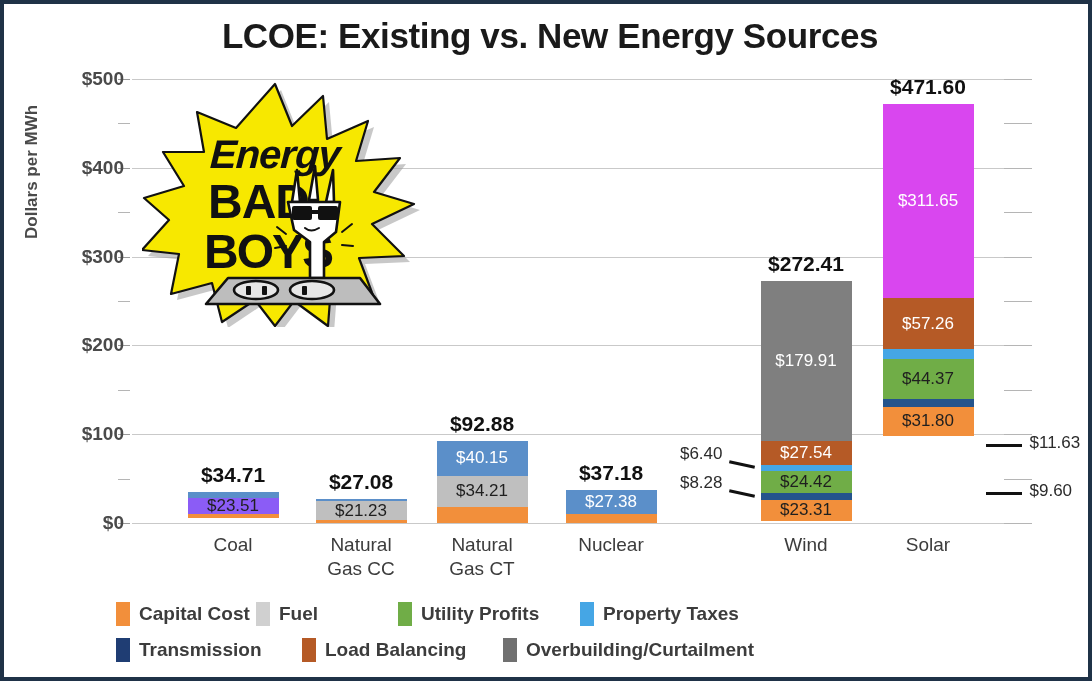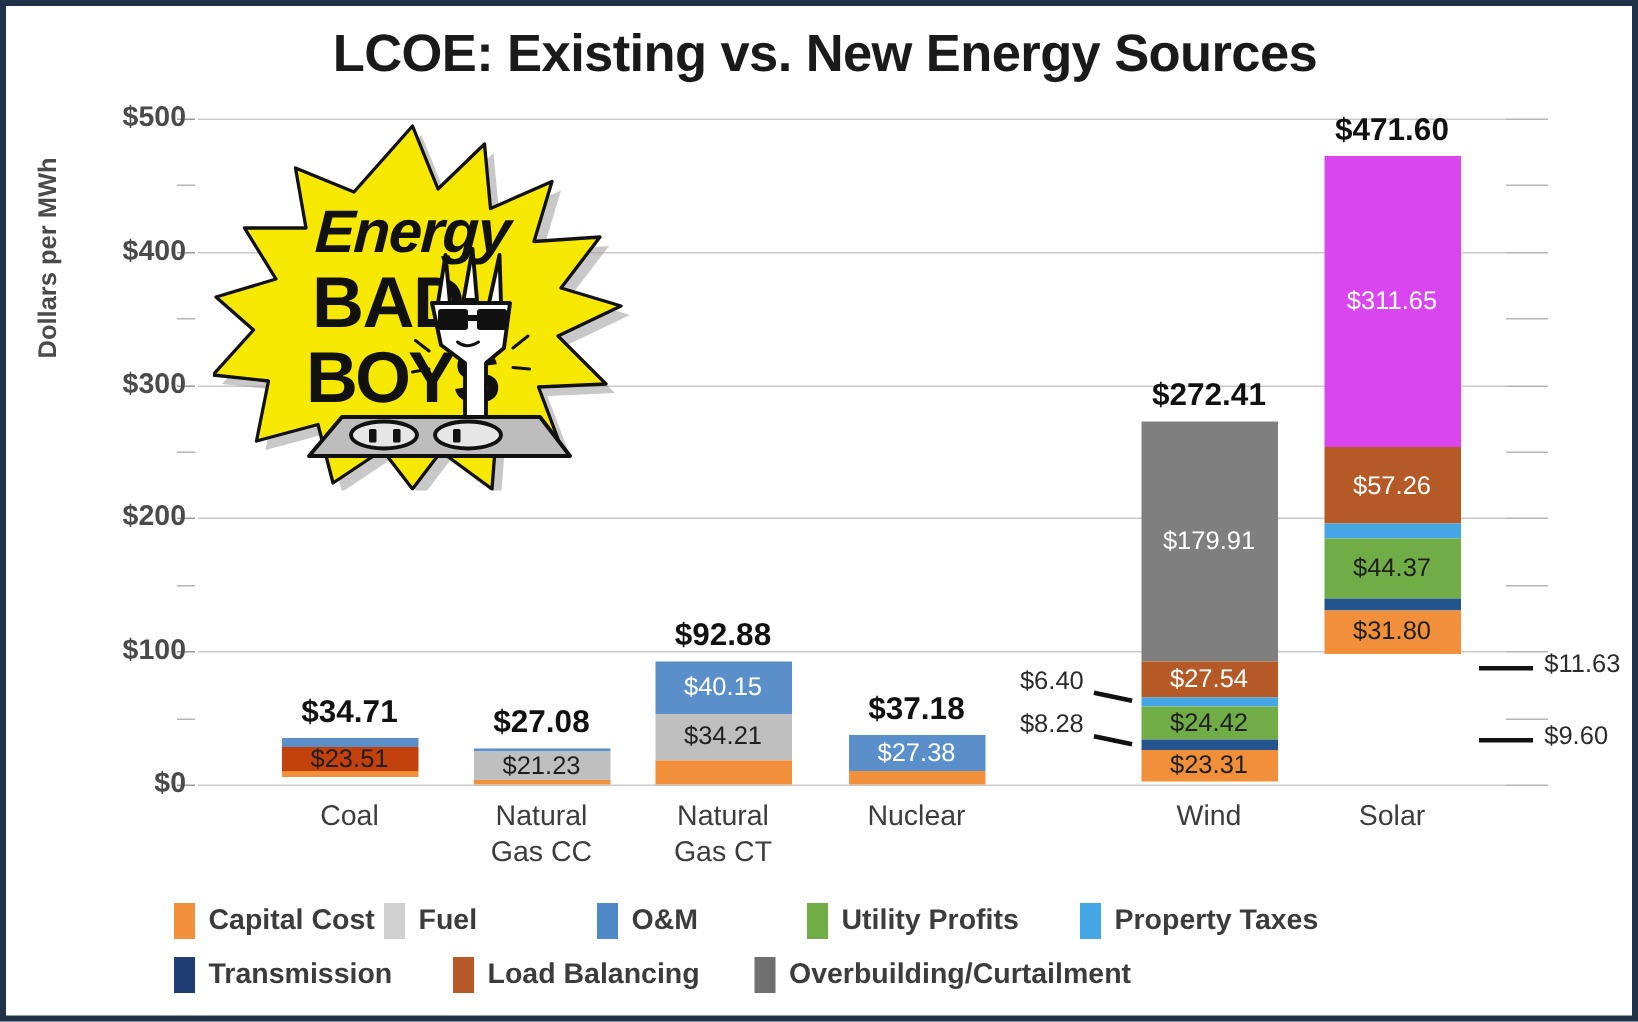--- a/index.html
+++ b/index.html
@@ -157,21 +157,21 @@
       <div class="tick-minor-left" style="top: 310.8px;"></div>
       <div class="tick-right" style="top: 310.8px;"></div>
       <div class="tick-minor-left" style="top: 222px;"></div>
       <div class="tick-right" style="top: 222px;"></div>
       <div class="tick-minor-left" style="top: 133.2px;"></div>
       <div class="tick-right" style="top: 133.2px;"></div>
       <div class="tick-minor-left" style="top: 44.4px;"></div>
       <div class="tick-right" style="top: 44.4px;"></div>
       <div class="bar" style="left: 55.5px; width: 91px; height: 30.8225px;">
         <div class="seg" style="height: 6.216px; background: rgb(91, 143, 201); color: rgb(255, 255, 255);"></div>
-        <div class="seg" style="height: 16px; background: #c2410c; color: rgb(31, 31, 31);">
+        <div class="seg" style="height: 16px; background: #8b5cf6; color: rgb(31, 31, 31);">
           <span>$23.51</span>
         </div>
         <div class="seg" style="height: 3.7296px; background: rgb(242, 143, 59); color: rgb(31, 31, 31);"></div>
       </div>
       <div class="total-label" style="left: 55.5px; width: 91px; top: 384.178px;">$34.71</div>
       <div class="cat-label" style="left: 21px; width: 160px; top: 454px;">
         <div>Coal</div>
       </div>
       <div class="bar" style="left: 183.5px; width: 91px; height: 24.047px;">
         <div class="seg" style="height: 2.2644px; background: rgb(91, 143, 201); color: rgb(255, 255, 255);"></div>
@@ -306,24 +306,20 @@
   <div id="legend">
     <div class="legend-row" id="legend-row-1">
         <div class="legend-item" style="width: 140px;">
           <div class="swatch" style="background: rgb(242, 143, 59);"></div>
           <div class="legend-label">Capital Cost</div>
         </div>
         <div class="legend-item" style="width: 142px;">
           <div class="swatch" style="background: rgb(208, 208, 208);"></div>
           <div class="legend-label">Fuel</div>
         </div>
-        <div class="legend-item" style="width: 140px;">
-          <div class="swatch" style="background: rgb(78, 136, 199);"></div>
-          <div class="legend-label">O&amp;M</div>
-        </div>
         <div class="legend-item" style="width: 182px;">
           <div class="swatch" style="background: rgb(112, 173, 71);"></div>
           <div class="legend-label">Utility Profits</div>
         </div>
         <div class="legend-item">
           <div class="swatch" style="background: rgb(69, 166, 229);"></div>
           <div class="legend-label">Property Taxes</div>
         </div>
       </div>
     <div class="legend-row" id="legend-row-2" style="margin-top:12px;">

